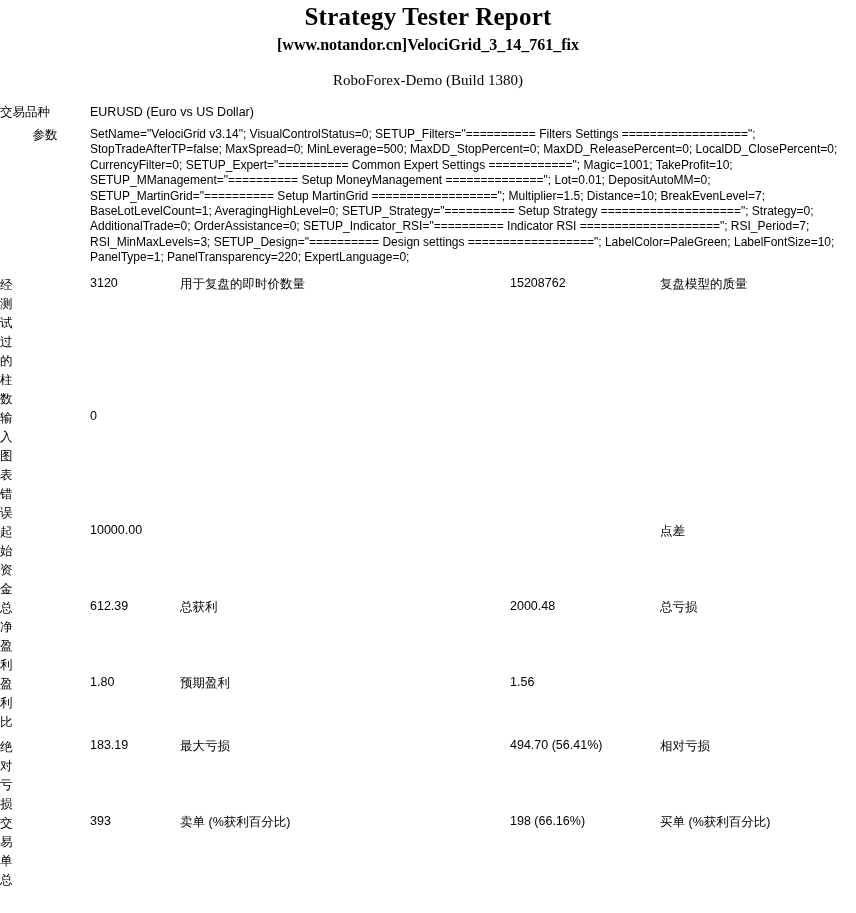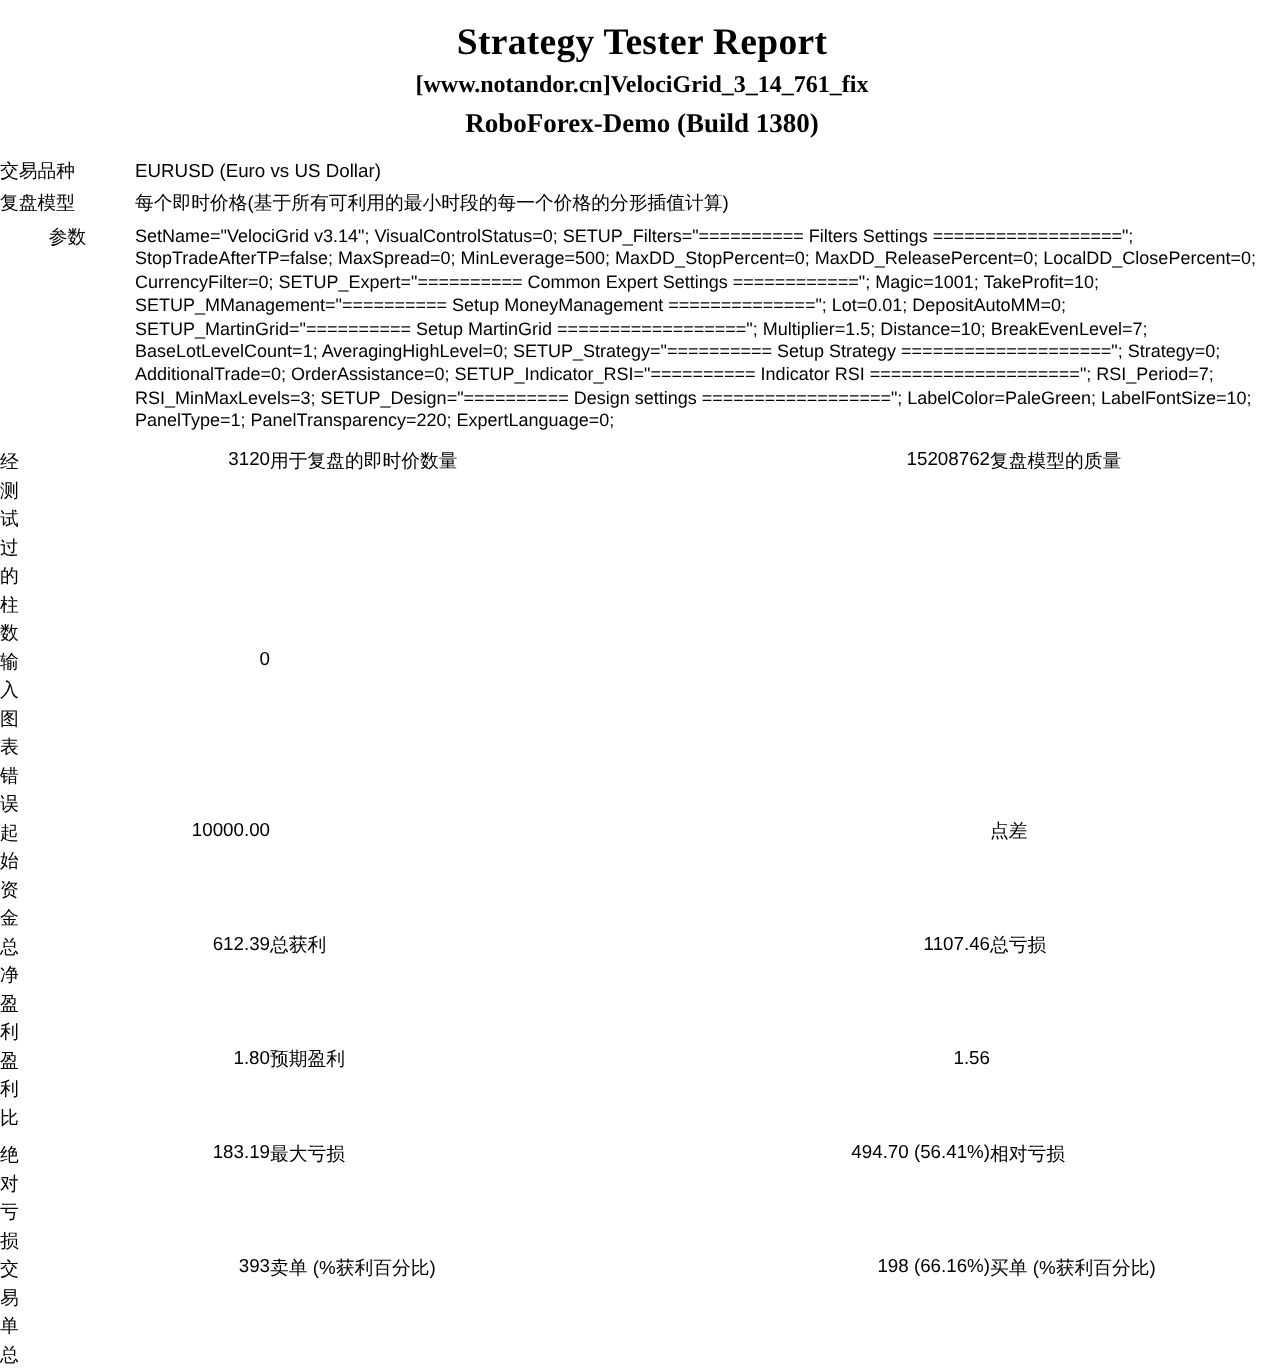--- a/index.html
+++ b/index.html
@@ -13,41 +13,41 @@
     height: 913px;
     font-family: "Liberation Sans", "DejaVu Sans", sans-serif;
     color: #000000;
     overflow: hidden;
     position: relative;
   }
 
   
   .report-header {
     text-align: center;
-    padding-top: 14px;
+    padding-top: 2px;
   }
   .title-main {
     font-family: "Liberation Serif", "DejaVu Serif", serif;
     font-weight: bold;
     font-size: 25px;
     line-height: 30px;
     letter-spacing: 0.2px;
   }
   .title-sub {
     font-family: "Liberation Serif", "DejaVu Serif", serif;
     font-weight: bold;
     font-size: 16px;
     line-height: 25px;
   }
   .title-broker {
     font-family: "Liberation Serif", "DejaVu Serif", serif;
-    font-weight: bold;
-    font-size: 18px;
+    font-weight: normal;
+    font-size: 15px;
     line-height: 18px;
-    margin-top: 4px;
+    margin-top: 14px;
   }
 
   
   table.rpt {
     width: 856px;
     border-collapse: collapse;
     font-size: 12px;
     table-layout: fixed;
   }
   table.rpt td {
@@ -91,21 +91,21 @@
     font-size: 12.5px;
     line-height: 19px;
     vertical-align: top;
     white-space: normal;
     word-break: break-all;
     width: 90px;
   }
   .vert-label .vchar { display: block; }
 
   .stat-cell { vertical-align: middle; }
-  .stat-v { text-align: right; white-space: nowrap; }
+  .stat-v { white-space: nowrap; }
   .stat-n { padding-left: 8px; white-space: nowrap; }
 
   .w-v1 { width: 90px;  }
   .w-n1 { width: 330px; }
   .w-v2 { width: 150px; }
   .w-n2 { width: 170px; }
   .w-v3 { width: 116px; padding-right: 28px; box-sizing: border-box; text-align: right; white-space: nowrap; }
 </style>
 </head>
 <body>
@@ -115,24 +115,20 @@
   <div class="title-sub">[www.notandor.cn]VelociGrid_3_14_761_fix</div>
   <div class="title-broker">RoboForex-Demo (Build 1380)</div>
 </div>
 
 <table class="rpt info-table">
   <tbody>
     <tr>
       <td class="info-label">交易品种</td>
       <td class="info-value" colspan="5">EURUSD (Euro vs US Dollar)</td>
     </tr>
-    <tr>
-      <td class="info-label">复盘模型</td>
-      <td class="info-value" colspan="5">每个即时价格(基于所有可利用的最小时段的每一个价格的分形插值计算)</td>
-    </tr>
   </tbody>
 </table>
 
 <table class="rpt params-table">
   <tbody>
     <tr>
       <td class="params-label">参数</td>
       <td class="params-body">SetName="VelociGrid v3.14"; VisualControlStatus=0; SETUP_Filters="========== Filters Settings =================="; StopTradeAfterTP=false; MaxSpread=0; MinLeverage=500; MaxDD_StopPercent=0; MaxDD_ReleasePercent=0; LocalDD_ClosePercent=0; CurrencyFilter=0; SETUP_Expert="========== Common Expert Settings ============"; Magic=1001; TakeProfit=10; SETUP_MManagement="========== Setup MoneyManagement =============="; Lot=0.01; DepositAutoMM=0; SETUP_MartinGrid="========== Setup MartinGrid =================="; Multiplier=1.5; Distance=10; BreakEvenLevel=7; BaseLotLevelCount=1; AveragingHighLevel=0; SETUP_Strategy="========== Setup Strategy ===================="; Strategy=0; AdditionalTrade=0; OrderAssistance=0; SETUP_Indicator_RSI="========== Indicator RSI ===================="; RSI_Period=7; RSI_MinMaxLevels=3; SETUP_Design="========== Design settings =================="; LabelColor=PaleGreen; LabelFontSize=10; PanelType=1; PanelTransparency=220; ExpertLanguage=0;</td>
     </tr>
   </tbody>
@@ -190,21 +186,21 @@
 
     <tr style="height:62px;">
       <td class="vert-label">
           <span class="vchar">总</span>
           <span class="vchar">净</span>
           <span class="vchar">盈</span>
           <span class="vchar">利</span>
         </td>
       <td class="stat-cell stat-v w-v1">612.39</td>
       <td class="stat-cell stat-n w-n1">总获利</td>
-      <td class="stat-cell stat-v w-v2">1107.46</td>
+      <td class="stat-cell stat-v w-v2">2000.48</td>
       <td class="stat-cell stat-n w-n2">总亏损</td>
       <td class="stat-cell w-v3">-767.69</td>
     </tr>
 
     <tr style="height:63px;">
       <td class="vert-label">
           <span class="vchar">盈</span>
           <span class="vchar">利</span>
           <span class="vchar">比</span>
         </td>

